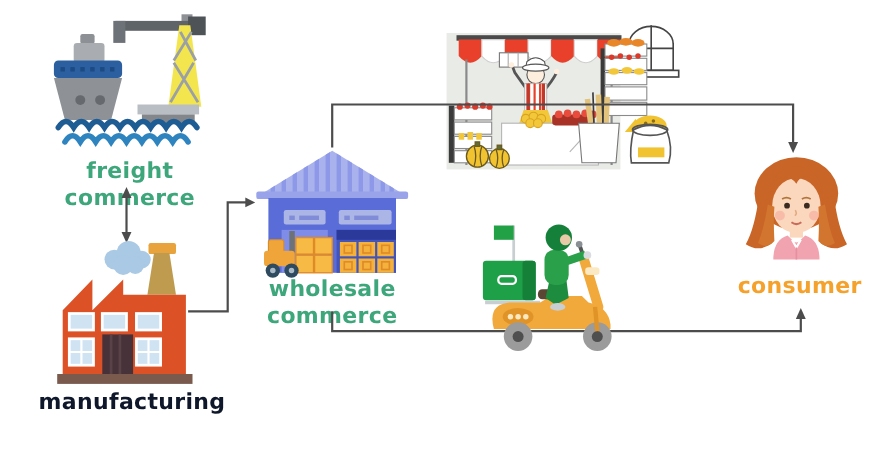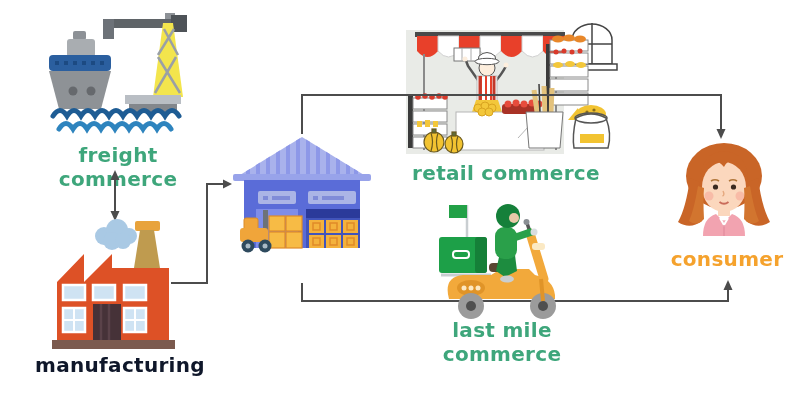--- a/index.html
+++ b/index.html
@@ -345,17 +345,19 @@
       <polygon points="115,170 110.5,180 119.5,180"></polygon>
       <polygon points="115,221 110.5,211 119.5,211"></polygon>
       <polygon points="232,184 223,179.5 223,188.5"></polygon>
       <polygon points="721,139 716.5,129 725.5,129"></polygon>
       <polygon points="728,280 723.5,290 732.5,290"></polygon>
     </g>
   </svg>
 
   <div class="label green lbl-freight">freight commerce</div>
   <div class="label red lbl-manufacturing">manufacturing</div>
-  <div class="label green lbl-retail">retail commerce</div>
-  <div class="label green lbl-lastmile">last mile commerce</div>
+  <div class="label green lbl-wholesale">
+    <span>wholesale</span><br>
+    <span>commerce</span>
+  </div>
   <div class="label orange lbl-consumer">consumer</div>
 
 </div>
 
 </body></html>

